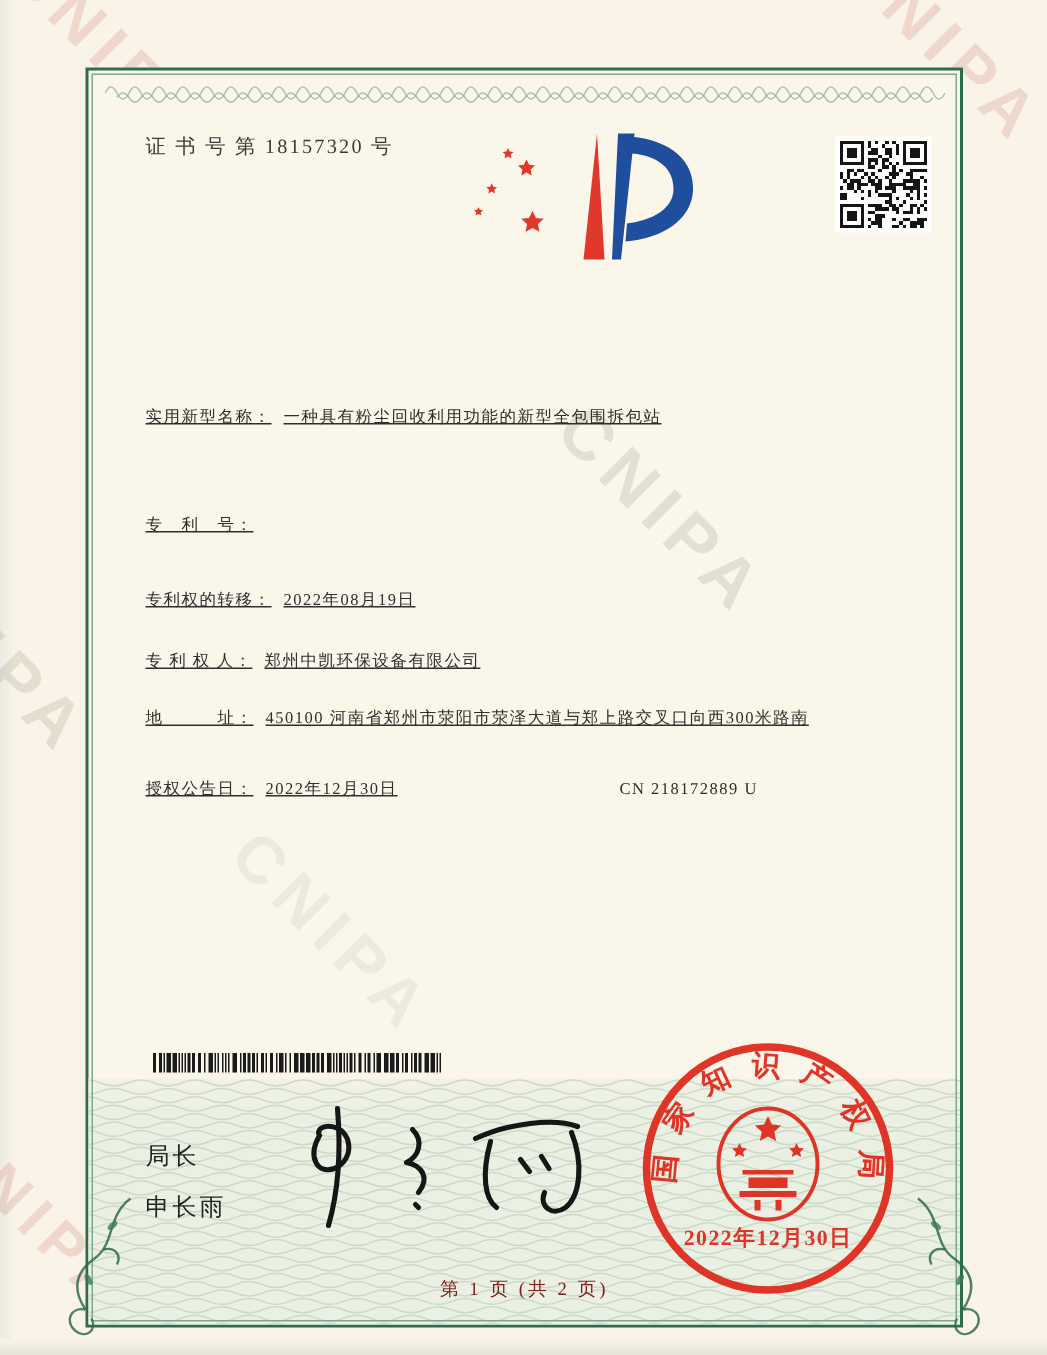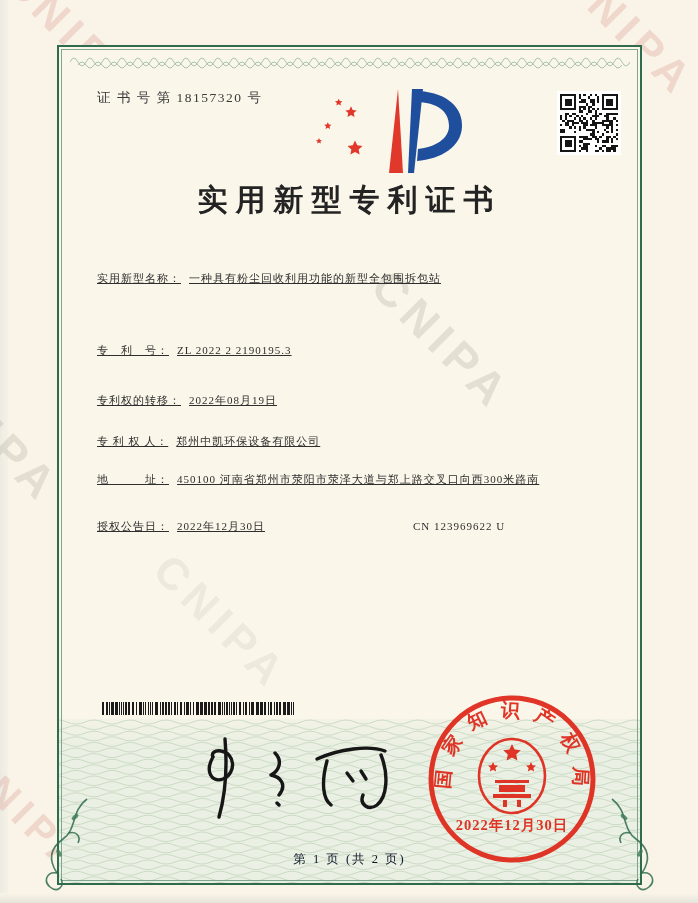--- a/index.html
+++ b/index.html
@@ -74,21 +74,21 @@
   .seal .ring{fill:none;stroke:#df2b1d;stroke-width:5;}
   .seal text{fill:#df2b1d;}
   .seal .emblem *{fill:#df2b1d;}
   .seal .emblem .wr{fill:none;stroke:#df2b1d;stroke-width:2.6;}
   .seal .ringtext{font-size:19px;letter-spacing:13px;font-weight:700;
     font-family:"Liberation Serif",serif;}
   .seal .sealdate{font-size:14.5px;font-weight:700;letter-spacing:1px;
     font-family:"Liberation Serif",serif;}
 
   .footer{position:absolute;left:0;top:804px;width:100%;text-align:center;
-    font-size:12.5px;color:#0f172a;letter-spacing:2px;z-index:6;}
+    font-size:12.5px;color:#7f1d1d;letter-spacing:2px;z-index:6;}
 </style>
 </head>
 <body>
 
 <div class="page">
   <div class="page-left-edge"></div>
 
   <div class="wm pink" style="left:30px;top:-44px;font-size:44px;">CNIPA</div>
   <div class="wm pink" style="left:586px;top:-48px;font-size:44px;">CNIPA</div>
   <div class="wm gray" style="left:-52px;top:352px;font-size:46px;">CNIPA</div>
@@ -463,55 +463,57 @@
           <rect x="11" y="24" width="1" height="1" fill="#151515"></rect>
           <rect x="15" y="24" width="1" height="1" fill="#151515"></rect>
           <rect x="16" y="24" width="1" height="1" fill="#151515"></rect>
           <rect x="18" y="24" width="1" height="1" fill="#151515"></rect>
           <rect x="20" y="24" width="1" height="1" fill="#151515"></rect>
           <rect x="21" y="24" width="1" height="1" fill="#151515"></rect>
           <rect x="23" y="24" width="1" height="1" fill="#151515"></rect>
         </svg>
     </div>
 
-    <div class="title">实用新型专利证书</div>
 
     <div class="frow" style="top:220px;">
       <span class="flabel">实用新型名称：</span>
       <span class="fvalue">一种具有粉尘回收利用功能的新型全包围拆包站</span>
     </div>
     <div class="frow" style="top:292px;">
       <span class="flabel">专　利　号：</span>
-      <span class="fvalue">ZL 2022 2 2190195.3</span>
     </div>
     <div class="frow" style="top:342px;">
       <span class="flabel">专利权的转移：</span>
       <span class="fvalue">2022年08月19日</span>
     </div>
     <div class="frow" style="top:383px;text-align:right;">
       <span class="flabel">专 利 权 人：</span>
       <span class="fvalue">郑州中凯环保设备有限公司</span>
     </div>
     <div class="frow" style="top:421px;">
       <span class="flabel">地　　　址：</span>
       <span class="fvalue">450100 河南省郑州市荥阳市荥泽大道与郑上路交叉口向西300米路南</span>
     </div>
     <div class="frow" style="top:468px;">
       <span class="flabel">授权公告日：</span>
       <span class="fvalue">2022年12月30日</span>
       <span class="grant-pair2">
-        <span class="fvalue">CN 123969622 U</span>
+        <span class="fvalue">CN 218172889 U</span>
       </span>
     </div>
 
     <div class="paras">
     </div>
 
     <div class="barcode" id="barcode"><span style="width:2px;margin-right:2px"></span><span style="width:2px;margin-right:1px"></span><span style="width:1px;margin-right:1px"></span><span style="width:3px;margin-right:1px"></span><span style="width:3px;margin-right:1px"></span><span style="width:1px;margin-right:1px"></span><span style="width:1px;margin-right:1px"></span><span style="width:1px;margin-right:1px"></span><span style="width:2px;margin-right:1px"></span><span style="width:2px;margin-right:2px"></span><span style="width:2px;margin-right:2px"></span><span style="width:1px;margin-right:2px"></span><span style="width:3px;margin-right:1px"></span><span style="width:1px;margin-right:1px"></span><span style="width:1px;margin-right:2px"></span><span style="width:1px;margin-right:1px"></span><span style="width:1px;margin-right:1px"></span><span style="width:1px;margin-right:2px"></span><span style="width:3px;margin-right:2px"></span><span style="width:1px;margin-right:1px"></span><span style="width:2px;margin-right:1px"></span><span style="width:2px;margin-right:1px"></span><span style="width:2px;margin-right:1px"></span><span style="width:1px;margin-right:2px"></span><span style="width:2px;margin-right:1px"></span><span style="width:1px;margin-right:2px"></span><span style="width:2px;margin-right:2px"></span><span style="width:1px;margin-right:1px"></span><span style="width:3px;margin-right:1px"></span><span style="width:1px;margin-right:2px"></span><span style="width:1px;margin-right:2px"></span><span style="width:3px;margin-right:1px"></span><span style="width:3px;margin-right:1px"></span><span style="width:3px;margin-right:1px"></span><span style="width:2px;margin-right:1px"></span><span style="width:2px;margin-right:1px"></span><span style="width:2px;margin-right:2px"></span><span style="width:3px;margin-right:1px"></span><span style="width:1px;margin-right:1px"></span><span style="width:1px;margin-right:1px"></span><span style="width:2px;margin-right:1px"></span><span style="width:1px;margin-right:1px"></span><span style="width:1px;margin-right:1px"></span><span style="width:2px;margin-right:1px"></span><span style="width:1px;margin-right:2px"></span><span style="width:2px;margin-right:2px"></span><span style="width:1px;margin-right:1px"></span><span style="width:2px;margin-right:2px"></span><span style="width:1px;margin-right:1px"></span><span style="width:3px;margin-right:2px"></span><span style="width:3px;margin-right:1px"></span><span style="width:3px;margin-right:1px"></span><span style="width:2px;margin-right:2px"></span><span style="width:1px;margin-right:1px"></span><span style="width:2px;margin-right:2px"></span><span style="width:1px;margin-right:1px"></span><span style="width:2px;margin-right:1px"></span><span style="width:2px;margin-right:2px"></span><span style="width:3px;margin-right:1px"></span><span style="width:3px;margin-right:1px"></span><span style="width:1px;margin-right:1px"></span><span style="width:1px;margin-right:2px"></span></div>
 
+    <div class="sig-block">
+      <div>局长</div>
+      <div>申长雨</div>
+    </div>
     <svg class="sig-hand" width="230" height="100" viewBox="0 0 230 100">
       <path d="M36,10 C38,34 38,60 30,88"></path>
       <path d="M24,28 C16,42 22,54 34,50 C48,44 46,24 32,22 C26,21 22,24 24,28"></path>
       <path d="M86,24 C94,32 90,42 82,46 C92,48 98,56 90,66 M88,74 l2,2"></path>
       <path d="M128,30 C150,20 180,16 196,22"></path>
       <path d="M138,32 C132,54 134,70 142,76"></path>
       <path d="M192,26 C200,46 198,68 188,76 C180,82 170,76 174,66"></path>
       <path d="M158,44 l6,8 M172,42 l5,8"></path>
     </svg>
 

